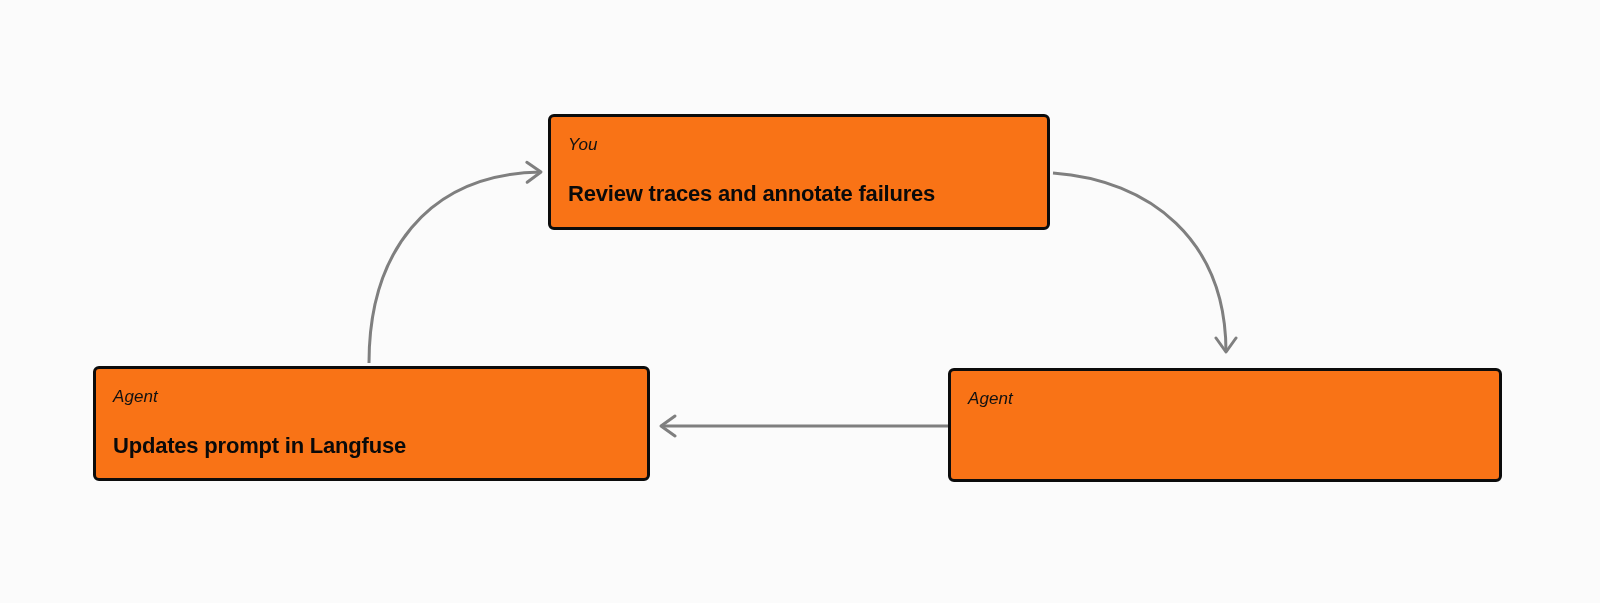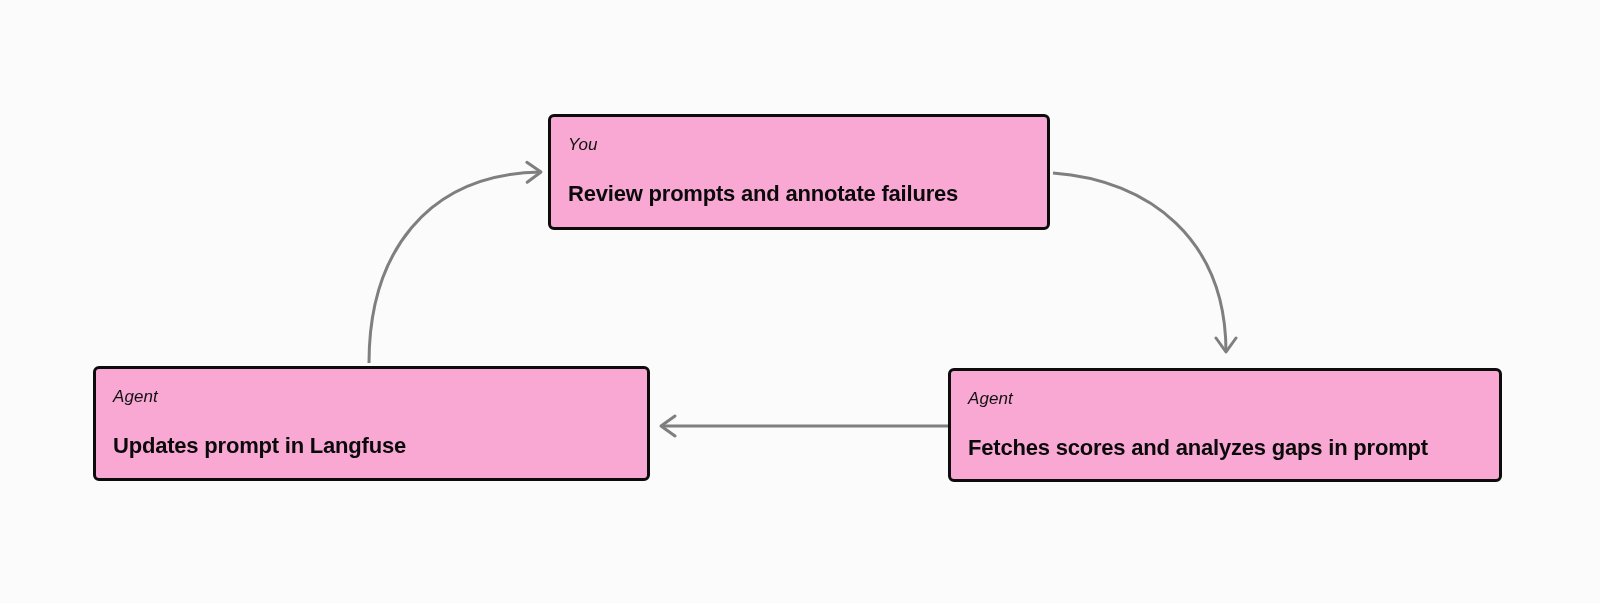--- a/index.html
+++ b/index.html
@@ -21,21 +21,21 @@
   }
   .edges-layer {
     position: absolute;
     inset: 0;
     width: 1600px;
     height: 603px;
   }
   .node {
     position: absolute;
     box-sizing: border-box;
-    background: #f9a8d4;
+    background: #f97316;
     border: 3px solid #0c0c0c;
     border-radius: 6px;
     padding: 18px 17px 16px 17px;
   }
   .node-role {
     display: block;
     font-style: italic;
     font-size: 17px;
     line-height: 20px;
     letter-spacing: 0.1px;
@@ -69,26 +69,25 @@
 
     <path d="M 369 363 C 369 255 425 174 541 172" fill="none" stroke="#7f7f7f" stroke-width="3" stroke-linecap="butt" marker-end="url(#chev)"></path>
 
     <path d="M 1053 173 C 1150 180 1226 240 1226 352" fill="none" stroke="#7f7f7f" stroke-width="3" stroke-linecap="butt" marker-end="url(#chev)"></path>
 
     <path d="M 948 426 L 661 426" fill="none" stroke="#7f7f7f" stroke-width="3" stroke-linecap="butt" marker-end="url(#chev)"></path>
   </svg>
 
   <div class="node node-review">
     <span class="node-role">You</span>
-    <span class="node-title">Review prompts and annotate failures</span>
+    <span class="node-title">Review traces and annotate failures</span>
   </div>
 
   <div class="node node-update">
     <span class="node-role">Agent</span>
     <span class="node-title">Updates prompt in Langfuse</span>
   </div>
 
   <div class="node node-fetch">
     <span class="node-role">Agent</span>
-    <span class="node-title">Fetches scores and analyzes gaps in prompt</span>
   </div>
 
 </div>
 
 </body></html>

